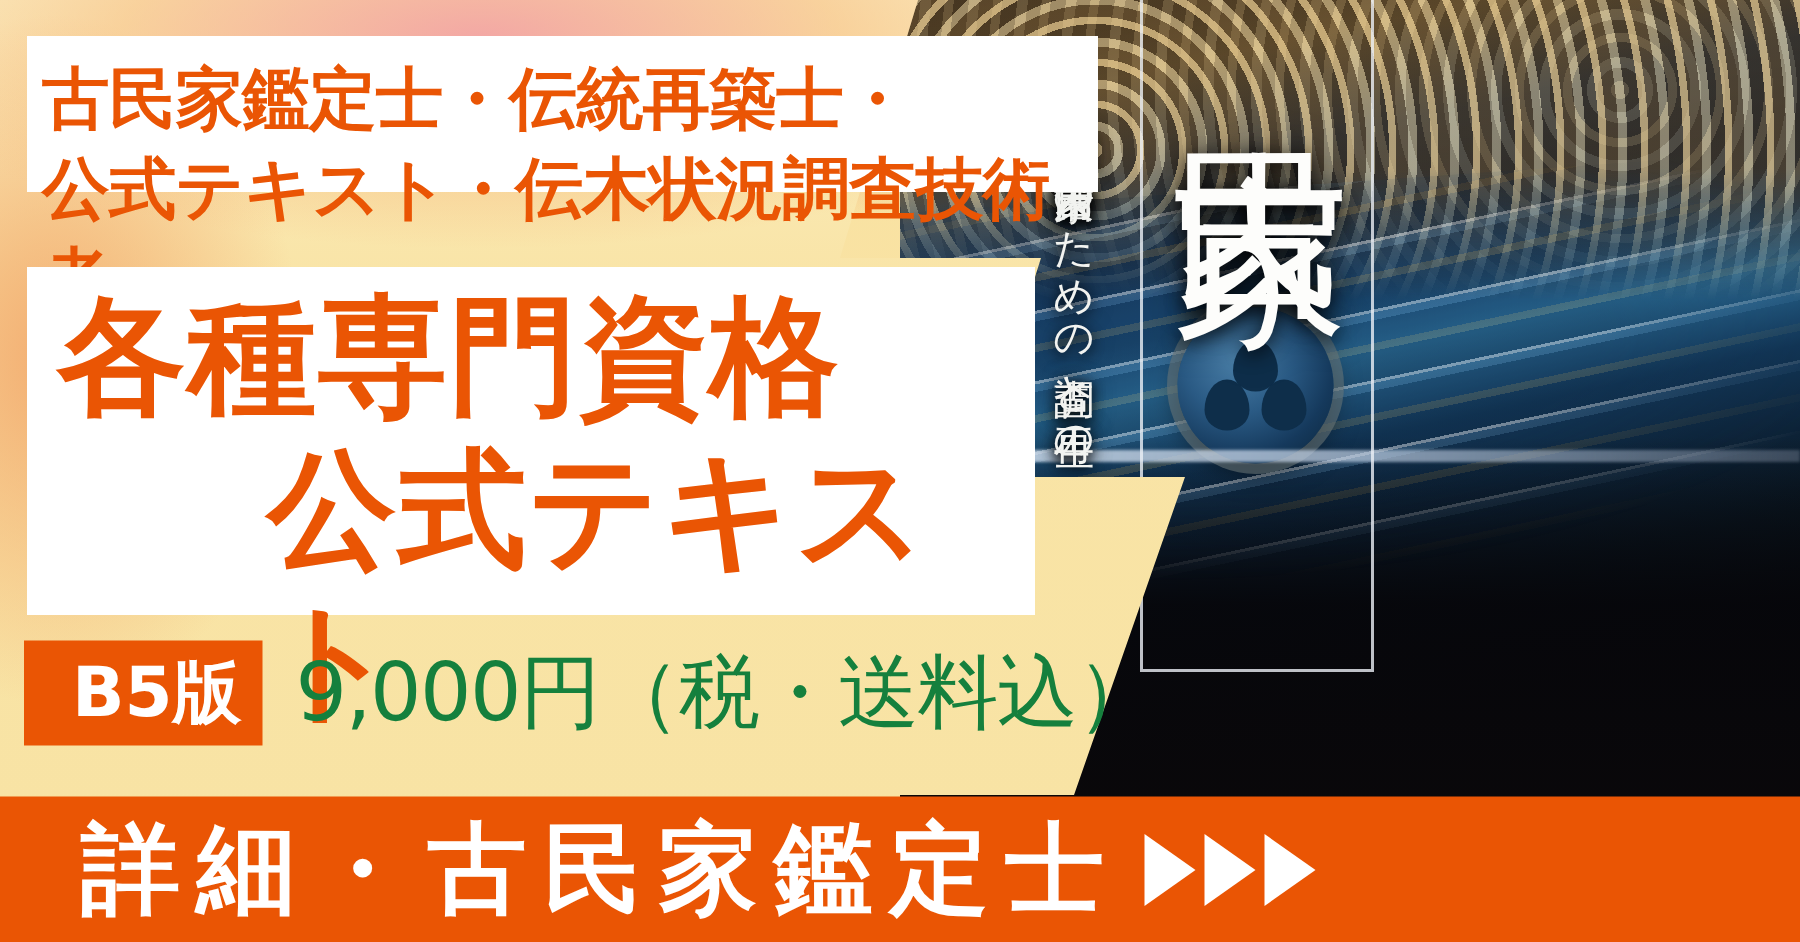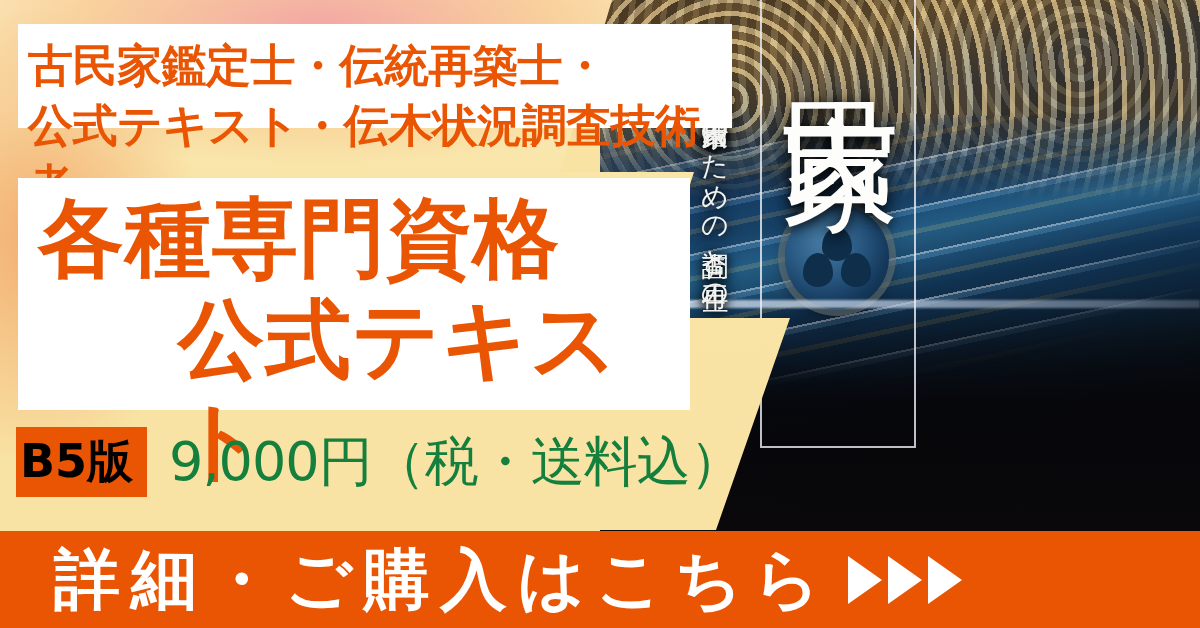--- a/index.html
+++ b/index.html
@@ -195,26 +195,26 @@
     line-height:1.18;
   }
 
   
   #price-row{
     position:absolute; left:16px; top:428px; height:68px;
     display:flex; align-items:center;
   }
   #size-badge{
     background:#ea5504;
-    color:#000000;
+    color:#ffffff;
     font-family:"DejaVu Sans","Liberation Sans", sans-serif;
     font-weight:700;
     font-size:46px;
     line-height:1;
-    padding:11px 14px 13px 4px;
+    padding:11px 14px 13px 32px;
     letter-spacing:0px;
   }
   #price-text{
     margin-left:22px;
     color:#15803d;
     font-family:"DejaVu Sans","Liberation Sans", sans-serif;
     font-weight:400;
     font-size:54px;
     line-height:1;
     letter-spacing:-1px;
@@ -283,21 +283,21 @@
     <div class="title-line1">各種専門資格</div>
     <div class="title-line2">公式テキスト</div>
   </div>
 
   <div id="price-row">
     <div id="size-badge">B5版</div>
     <div id="price-text">9,000円（税・送料込）</div>
   </div>
 
   <div id="cta-bar">
-    <div id="cta-text">詳細・ご購入はこちら</div>
+    <div id="cta-text">詳細・古民家鑑定士</div>
     <div id="cta-arrows">
       <span class="arrow"></span>
       <span class="arrow"></span>
       <span class="arrow"></span>
     </div>
   </div>
 
 </div>
 
 </body></html>

